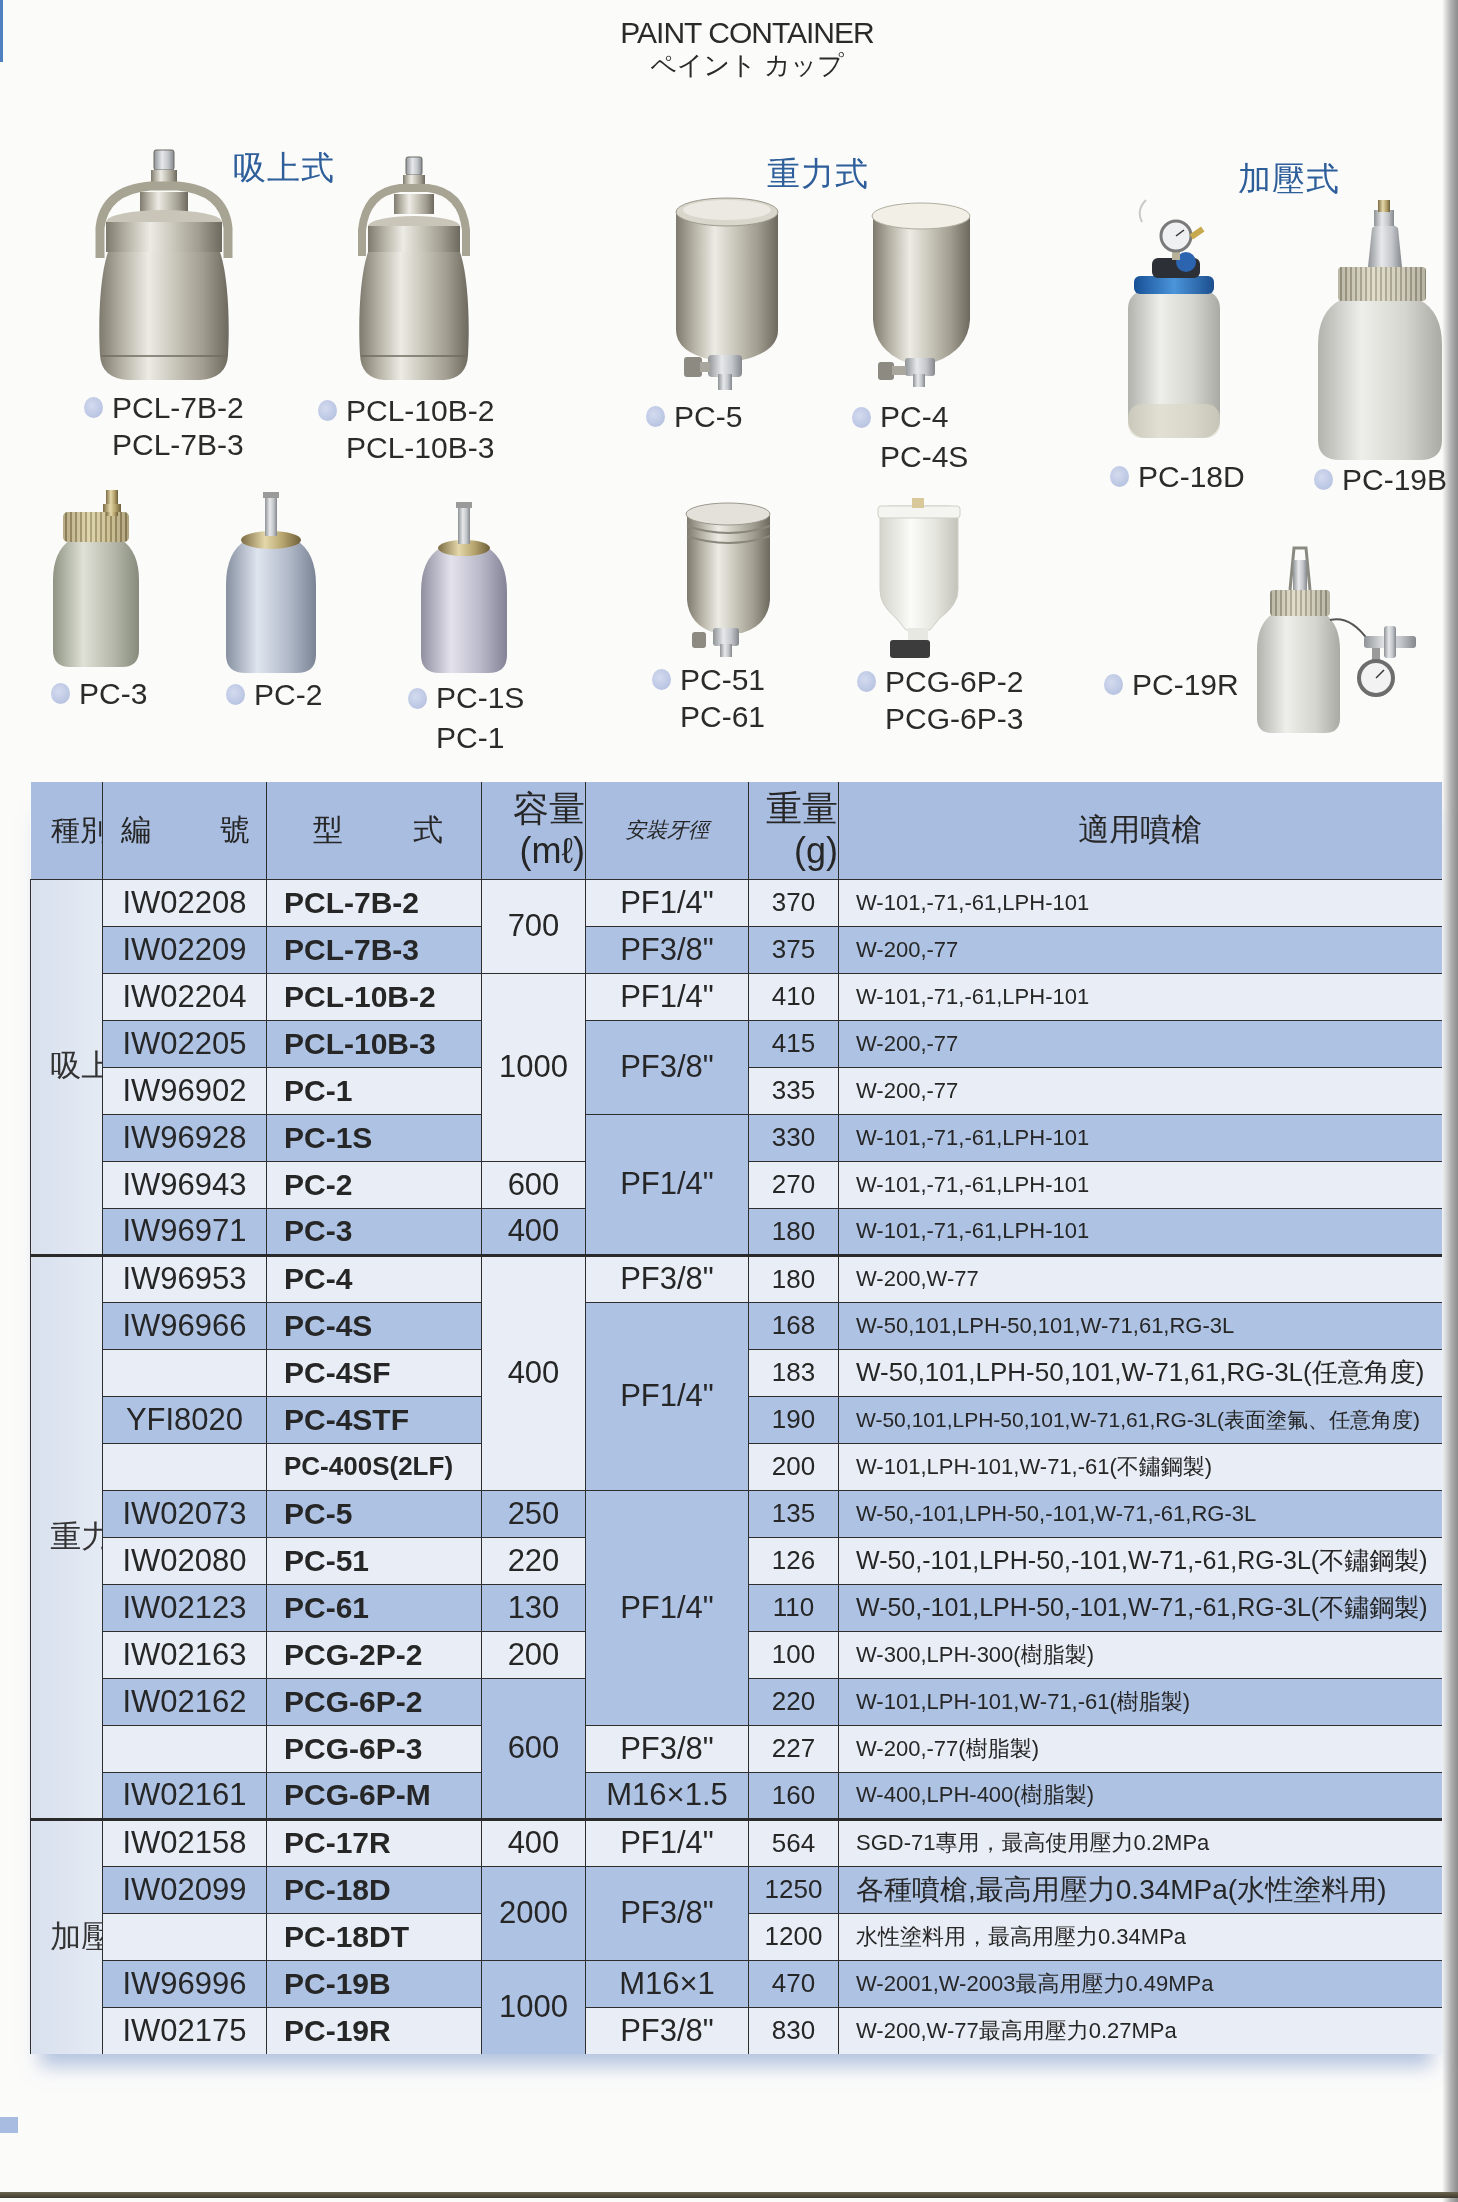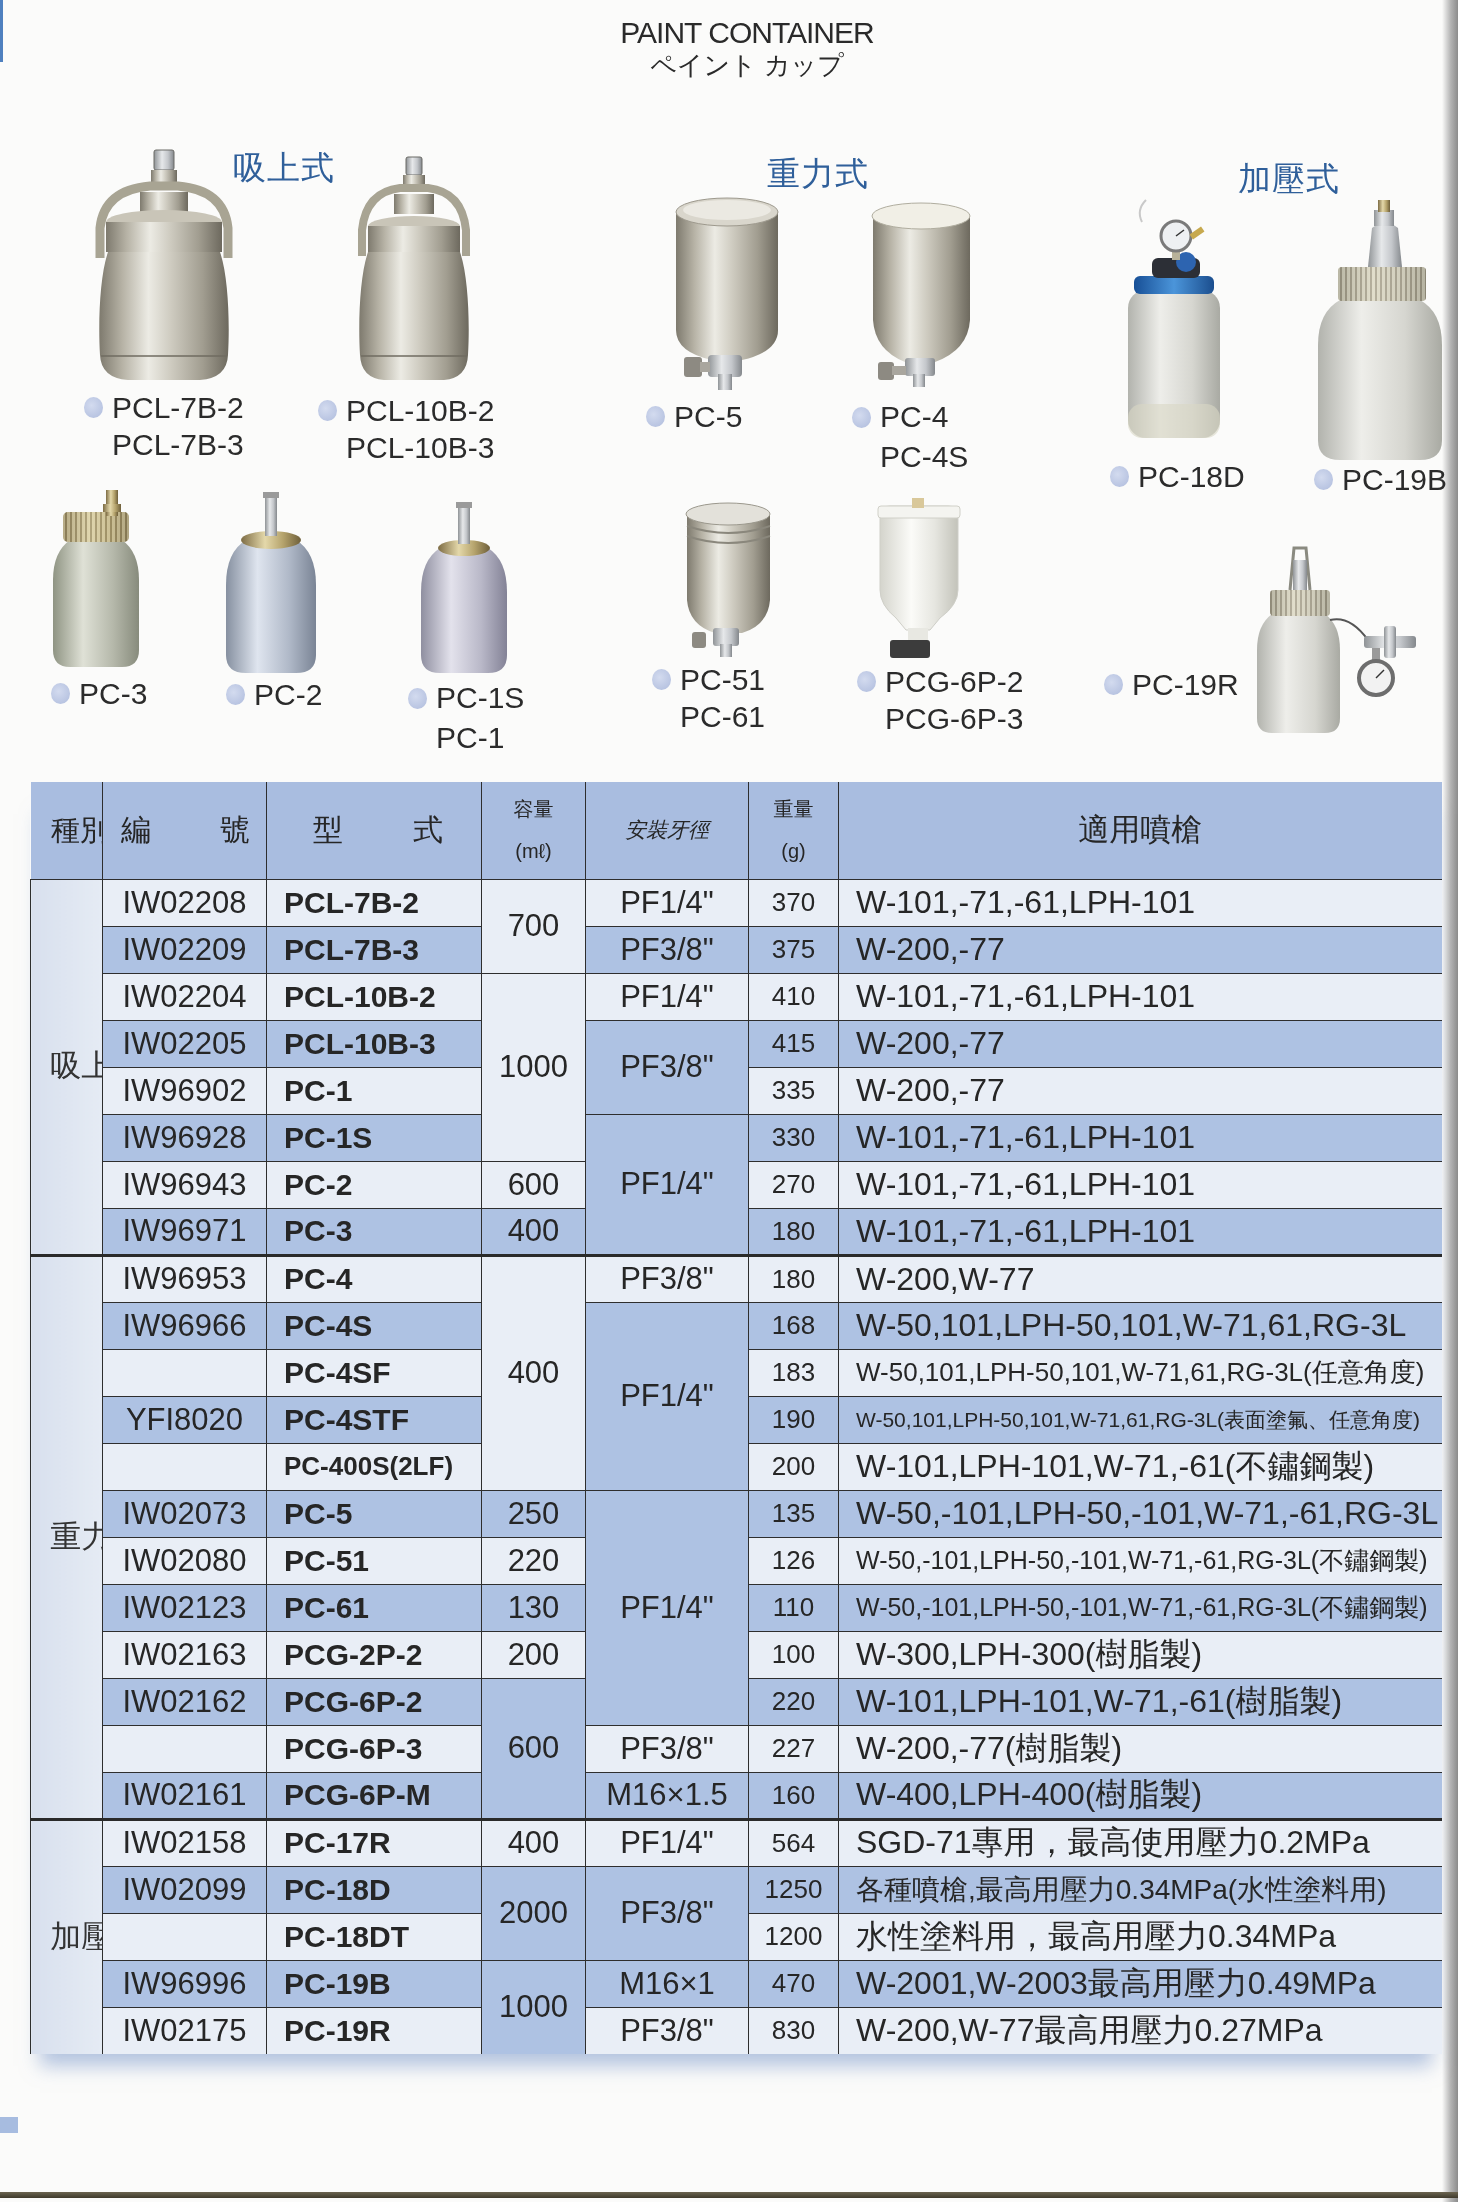--- a/index.html
+++ b/index.html
@@ -42,32 +42,32 @@
 
   .b { background:#aec2e3; }
   .w { background:#e9eef6; }
   .cat { background:linear-gradient(to right, #d8e0ee, #e5ebf4); border-left:none; text-align:center; }
   .cat-label { display:block; width:1.05em; margin:0 auto; font-size:31px; line-height:1.05; word-break:break-all; color:#333; }
 
   .h-stack { display:block; width:1.05em; margin:0 auto; font-size:29px; line-height:1.08; word-break:break-all;text-align:right; }
   .h-spread { display:flex; justify-content:space-between; font-size:30px; }
   .h-spread.code { padding:0 16px 0 18px; }
   .h-spread.model { padding:0 38px 0 46px; }
-  .h-two { display:block; text-align:center; font-size:20px; line-height:42px; }
+  .h-two { display:block; text-align:right; font-size:36px; line-height:42px; }
   .h-one { display:block; text-align:center; }
   .h-one.thr { font-size:21px;font-style:italic; }
   .h-one.guns { font-size:31px; }
 
   .c-code { text-align:center; font-size:31px; }
   .c-model { text-align:left; padding-left:17px !important; font-size:30px; font-weight:bold !important; }
   .c-model.sm { font-size:26px;margin-top:16px; }
   .c-cap { text-align:center; font-size:31px; }
   .c-thr { text-align:center; font-size:31px; }
   .c-wt { text-align:center; font-size:26px; }
-  .c-guns { text-align:left; padding-left:17px !important; font-size:32px; border-right:none !important; }
+  .c-guns { text-align:left; padding-left:17px !important; font-size:22px; border-right:none !important; }
   .g28 { font-size:28px;margin-top:36px; }
   .g26 { font-size:26px; }
   .g25 { font-size:25px; }
   .g21 { font-size:21px; }
 </style>
 </head>
 <body>
 
 <div class="edge-left-top"></div>
 <div class="edge-right"></div>

